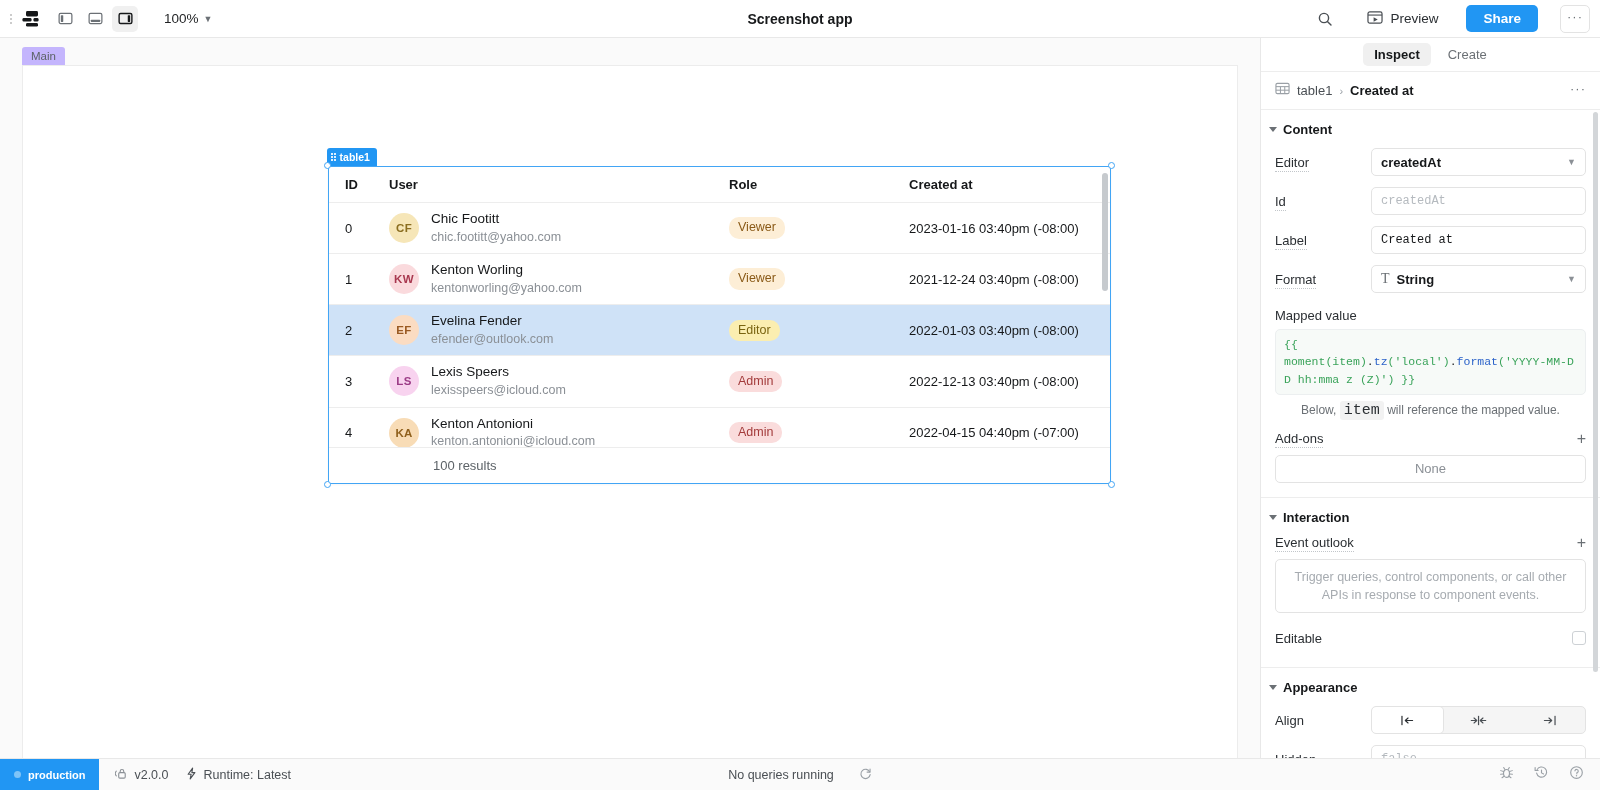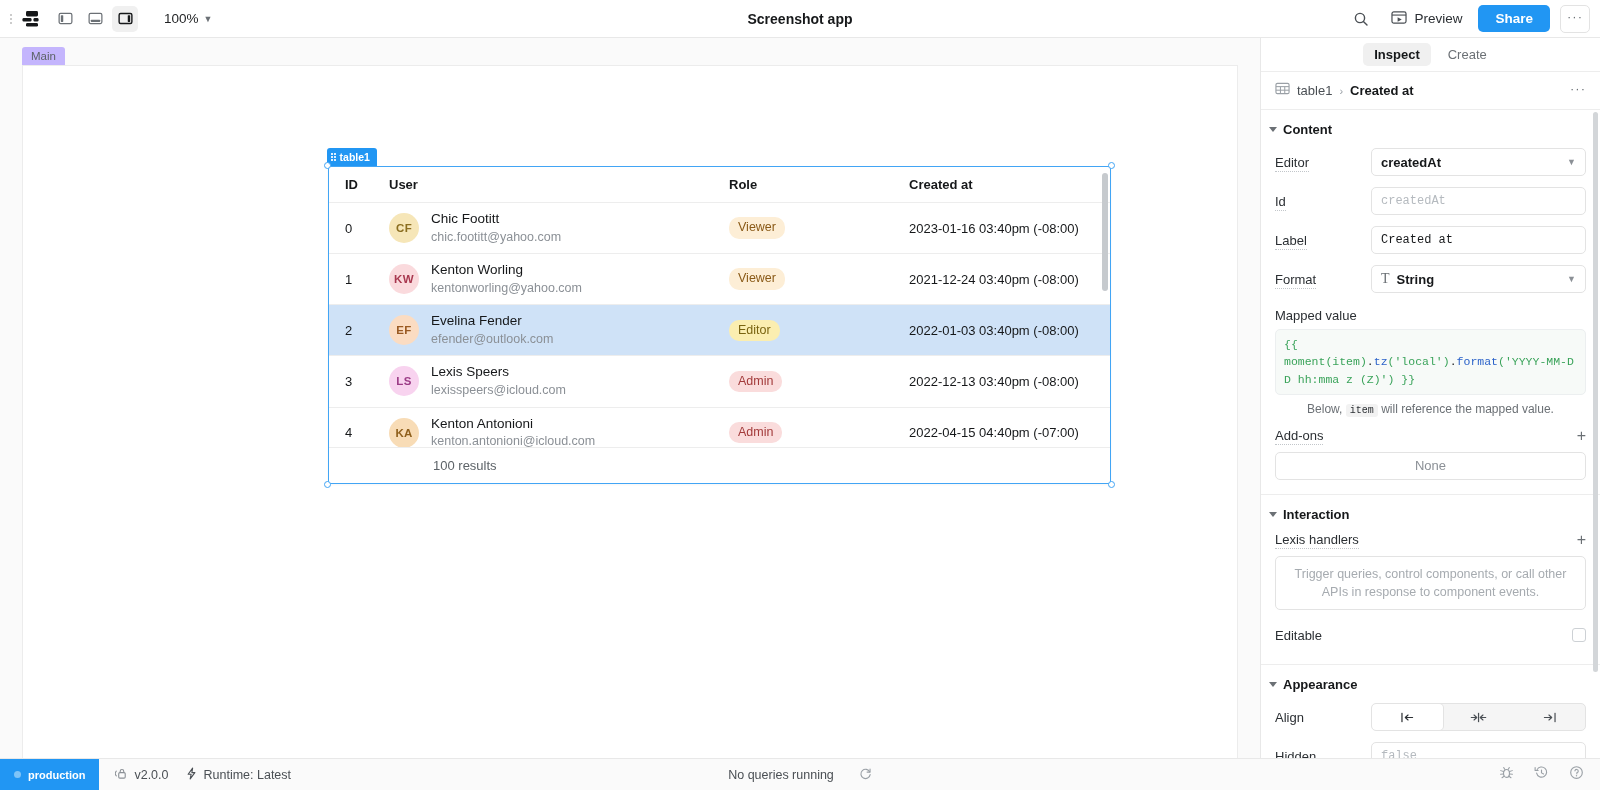--- a/index.html
+++ b/index.html
@@ -40,21 +40,21 @@
   .zoom-ctl {
     display: flex; align-items: center; gap: 5px;
     margin-left: 18px; font-size: 13.5px; color: #1f2123; padding: 3px 6px; border-radius: 4px;
   }
   .zoom-ctl .caret { font-size: 9px; color: #6b7075; }
   .app-title {
     position: absolute; left: 0; right: 0; text-align: center;
     font-size: 14px; font-weight: 700; color: #16181a; pointer-events: none;
   }
   .tb-right {
-    margin-left: auto; display: flex; align-items: center; gap: 10px; position: relative; z-index: 2;
+    margin-left: auto; display: flex; align-items: center; gap: 22px; position: relative; z-index: 2;
   }
   .icon-btn {
     width: 28px; height: 28px; display: flex; align-items: center; justify-content: center;
     border-radius: 5px; color: #4a4f54;
   }
   .preview-btn {
     display: flex; align-items: center; gap: 7px;
     font-size: 13.5px; color: #2b2f33; padding: 4px 6px; border-radius: 5px;
   }
   .share-btn {
@@ -195,21 +195,21 @@
   .sub-label.dotted-u { display: inline-block; border-bottom: 1px dotted #c2c6ca; padding-bottom: 1px; }
   .codebox {
     border: 1px solid #eceff0; background: #f7faf8; border-radius: 5px; padding: 6px 8px;
     font-family: "Liberation Mono", monospace; font-size: 11.5px; line-height: 1.5;
     word-break: break-all;
   }
   .c-green { color: #3aa35a; }
   .c-dark { color: #26292b; }
   .c-blue { color: #2b62c9; }
   .hint { font-size: 12px; color: #6b7075; margin-top: 7px; text-align: center; }
-  .hint code { font-family: "Liberation Mono", monospace; background: #f2f2f2; padding: 1px 4px; border-radius: 3px; color: #2b2f33; font-size: 10px; }
+  .hint code { font-family: "Liberation Mono", monospace; background: #f2f2f2; padding: 1px 4px; border-radius: 3px; color: #2b2f33; font-size: 15px; }
 
   .head-with-plus { display: flex; align-items: center; margin-bottom: 7px; }
   .plus { margin-left: auto; color: #6b7075; font-size: 16px; line-height: 1; }
 
   .none-box {
     height: 28px; border: 1px solid #e3e3e3; border-radius: 5px; color: #8b9096;
     font-size: 13px; display: flex; align-items: center; justify-content: center;
   }
   .eh-box {
     border: 1px solid #e3e3e3; border-radius: 5px; padding: 8px 10px;
@@ -529,21 +529,21 @@
         </div>
 
         <div class="section">
           <div class="sec-head">
             <span class="tri"></span>
             <span class="sec-title">Interaction</span>
           </div>
 
           <div style="margin-top:6px">
             <div class="head-with-plus">
-              <span class="sub-label dotted-u" style="margin:0">Lexis handlers</span>
+              <span class="sub-label dotted-u" style="margin:0">Event outlook</span>
               <span class="plus">+</span>
             </div>
             <div class="eh-box">Trigger queries, control components, or call other APIs in response to component events.</div>
           </div>
 
           <div class="row" style="margin-top:10px;margin-bottom:0">
             <span class="row-label">Editable</span>
             <span class="chk"></span>
           </div>
         </div>

